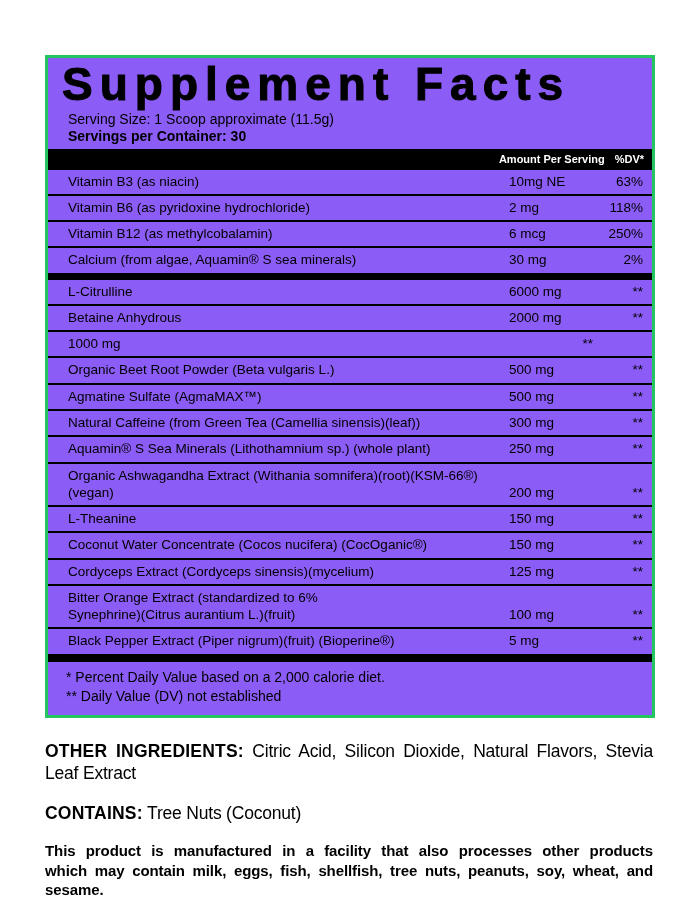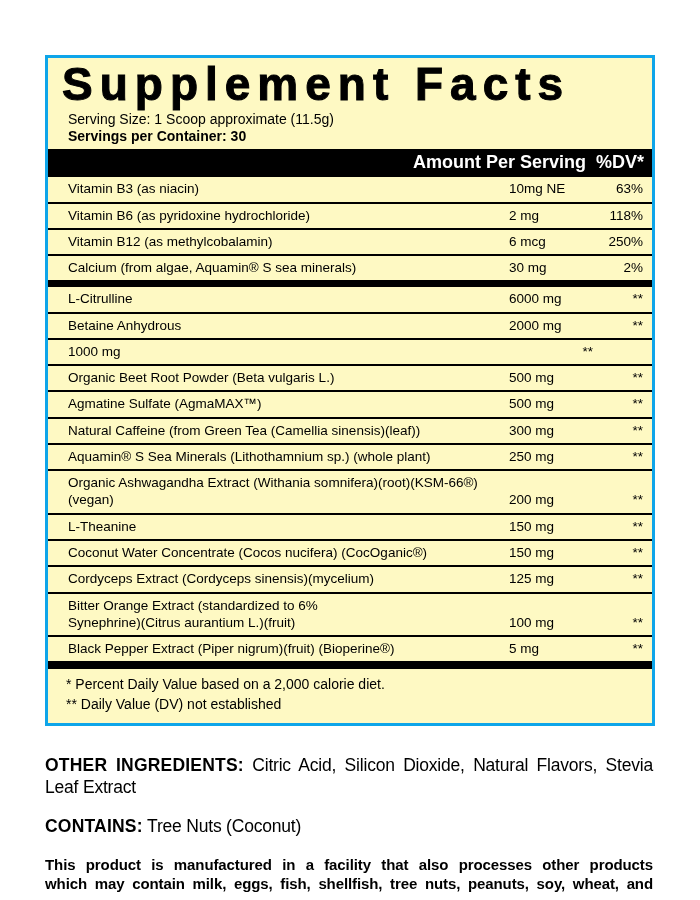--- a/index.html
+++ b/index.html
@@ -5,33 +5,33 @@
   html, body { margin: 0; padding: 0; }
   body {
     width: 700px; height: 900px;
     background: #ffffff; color: #000000;
     font-family: "Liberation Sans", sans-serif;
     -webkit-font-smoothing: antialiased;
   }
   .page { padding: 55px 45px 0 45px; }
 
   
-  .facts-panel { border: 3px solid #0ea5e9; width: 604px; background: #fef9c3; }
+  .facts-panel { border: 3px solid #22c55e; width: 604px; background: #8b5cf6; }
   .panel-title {
     margin: 0; padding: 3px 4px 1px 14px;
     font-size: 46px; font-weight: bold; line-height: 1.02;
     letter-spacing: 7px; white-space: nowrap;
     -webkit-text-stroke: 1px #000;
   }
   .serving-size { font-size: 14px; padding: 2px 8px 0 20px; line-height: 1.2; }
   .servings-container { font-size: 14px; font-weight: bold; padding: 0 8px 4px 20px; line-height: 1.2; }
 
   .amount-bar {
     background: #000; color: #fff;
-    font-weight: bold; font-size: 18px;
+    font-weight: bold; font-size: 11px;
     text-align: right; padding: 4px 8px 5px 0;
     line-height: 1.1;
   }
   .amount-bar .dv-label { margin-left: 10px; }
 
   .section + .section { border-top: 7px solid #000; }
   .row + .row { border-top: 2px solid #000; }
   .row {
     display: grid;
     grid-template-columns: 1fr 84px 44px;
@@ -47,21 +47,21 @@
   .footnotes {
     border-top: 8px solid #000;
     padding: 6px 27px 8px 18px;
     font-size: 14px; line-height: 1.4;
   }
 
   
   .bottom { width: 608px; letter-spacing: -0.2px; }
   .para { margin: 0; }
   .other-para {
-    margin-top: 28px; font-size: 17.5px; line-height: 1.28;
+    margin-top: 22px; font-size: 17.5px; line-height: 1.28;
     text-align: justify;
   }
   .contains-para { margin-top: 17px; font-size: 17.5px; line-height: 1.28; }
   .head { font-weight: bold; letter-spacing: 0.2px; }
   .allergen-para {
     margin-top: 17px; font-size: 15px; font-weight: bold;
     line-height: 1.3; text-align: justify; letter-spacing: -0.1px;
     word-spacing: 2px;
   }
 </style>

